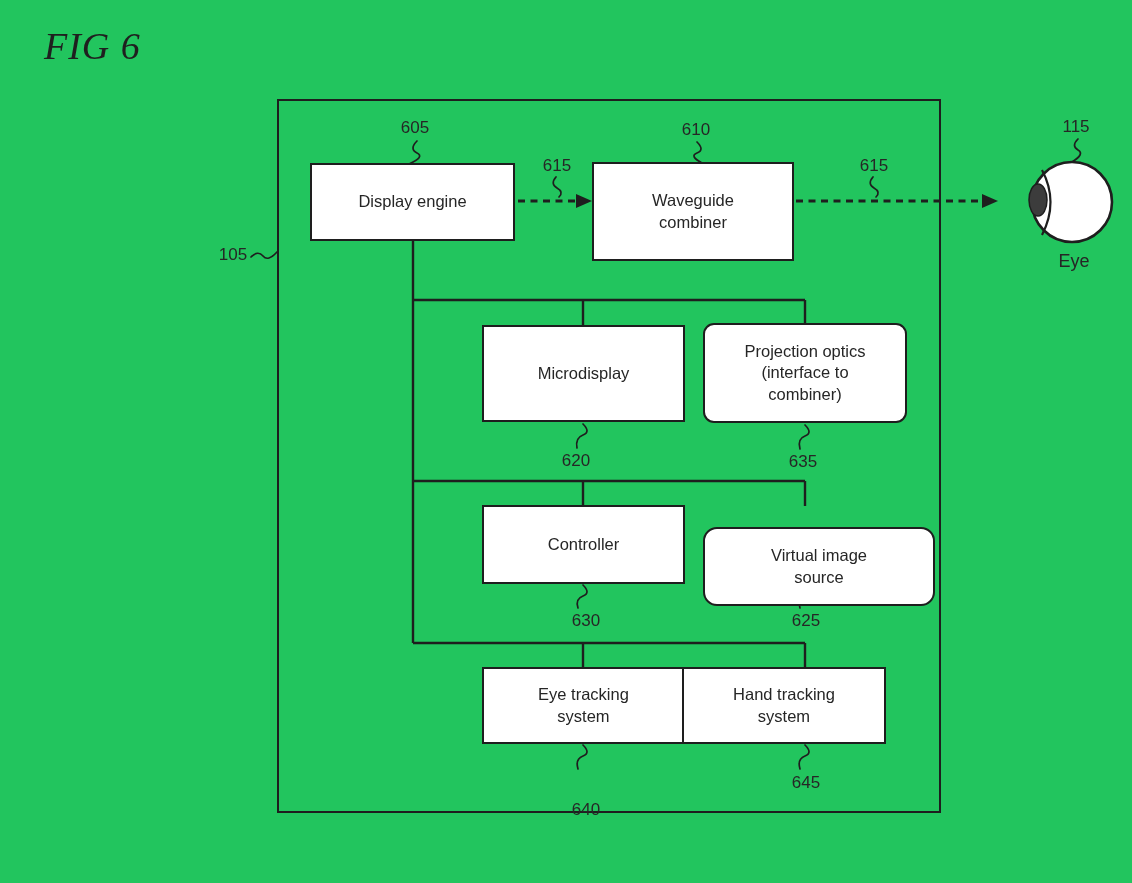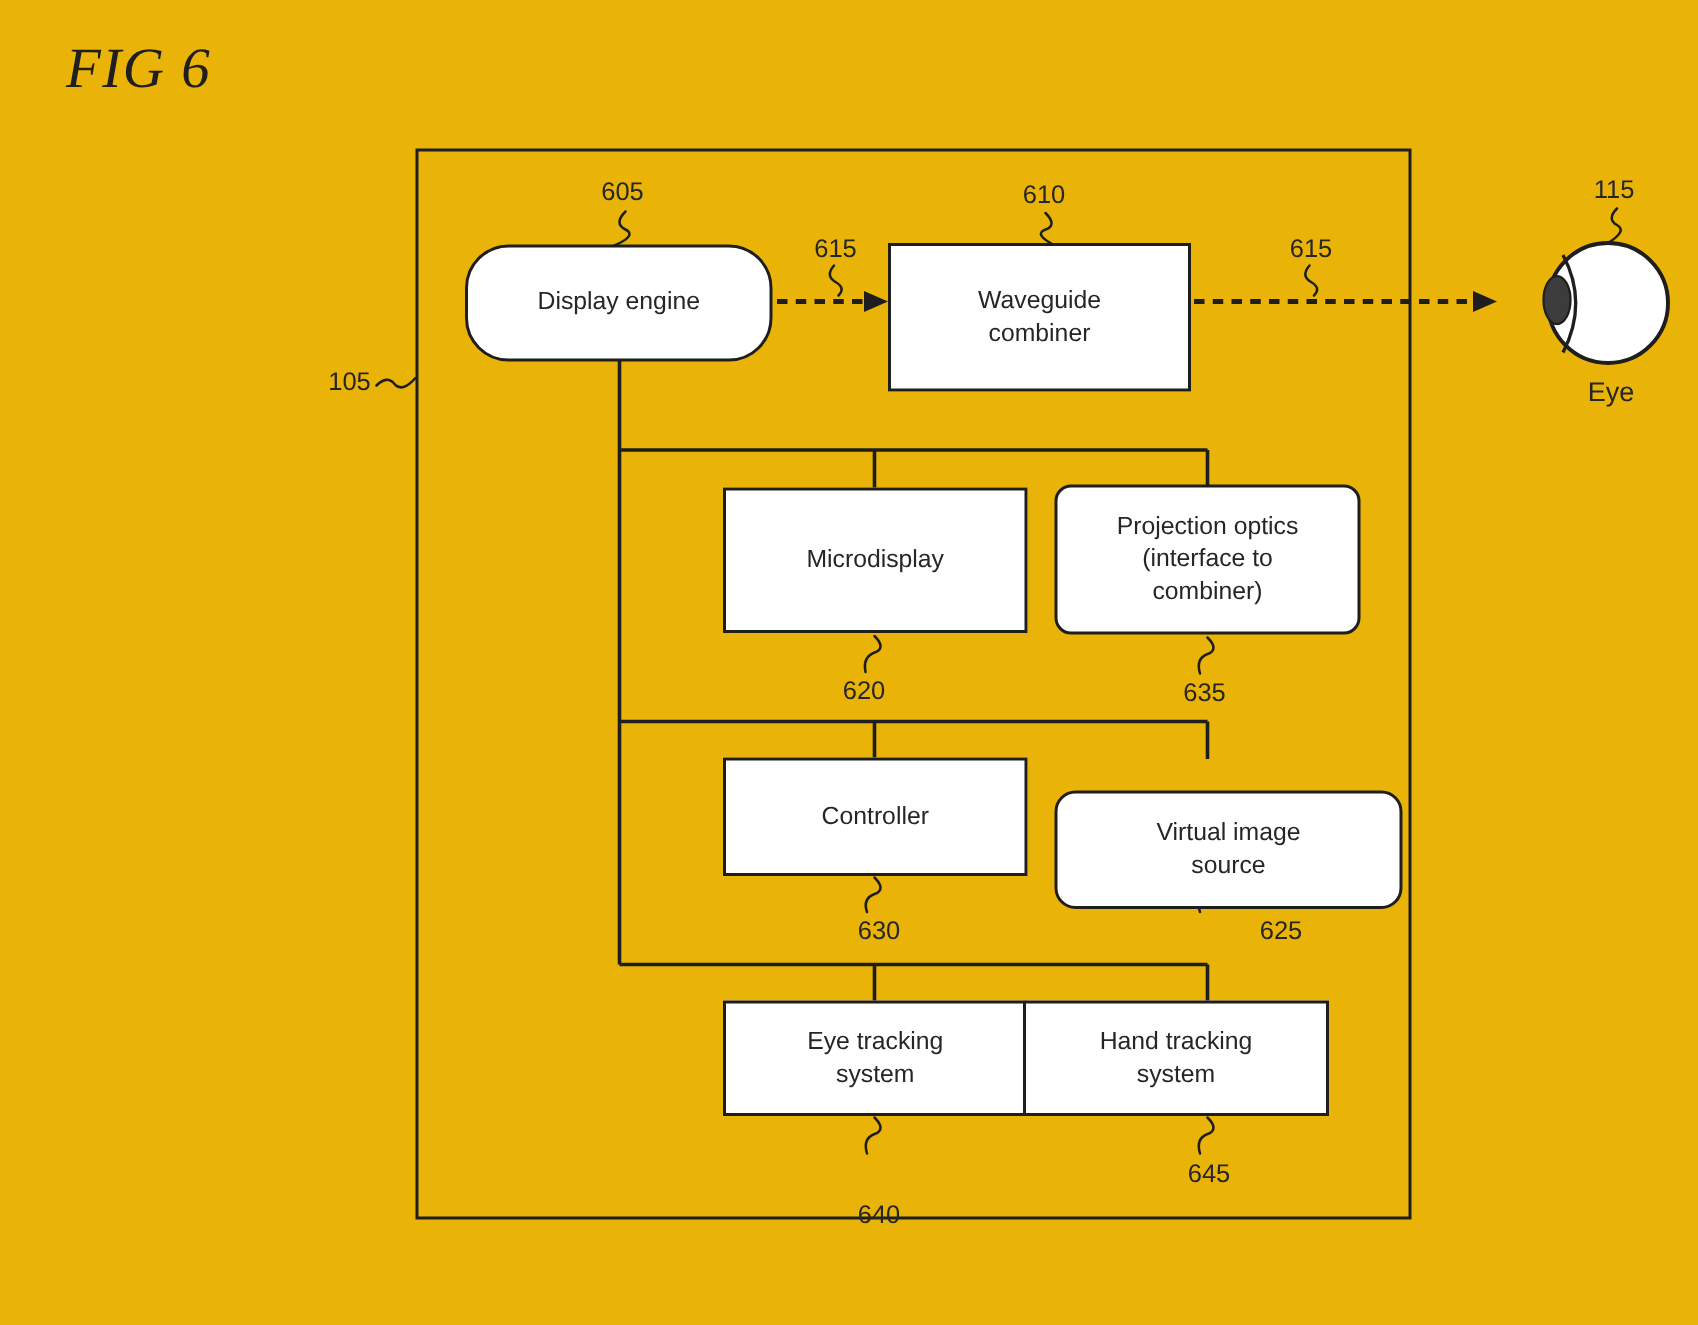--- a/index.html
+++ b/index.html
@@ -4,21 +4,21 @@
 <style>
   html, body {
     margin: 0;
     padding: 0;
     background: #ffffff;
   }
   #canvas {
     position: relative;
     width: 1132px;
     height: 883px;
-    background: #eab308;
+    background: #22c55e;
     font-family: "Liberation Sans", sans-serif;
     overflow: hidden;
   }
   #connector-layer {
     position: absolute;
     left: 0;
     top: 0;
     width: 1132px;
     height: 883px;
   }
@@ -48,21 +48,21 @@
     display: flex;
     align-items: center;
     justify-content: center;
     text-align: center;
     white-space: pre-line;
     font-size: 16.5px;
     line-height: 1.3;
     color: #262626;
     box-sizing: border-box;
   }
-  .box-display-engine      { left: 310px; top: 163px; width: 205px; height: 78px; border-radius: 29px; }
+  .box-display-engine      { left: 310px; top: 163px; width: 205px; height: 78px; }
   .box-waveguide-combiner  { left: 592px; top: 162px; width: 202px; height: 99px; }
   .box-microdisplay        { left: 482px; top: 325px; width: 203px; height: 97px; }
   .box-projection-optics   { left: 703px; top: 323px; width: 204px; height: 100px; border-radius: 11px; }
   .box-controller          { left: 482px; top: 505px; width: 203px; height: 79px; }
   .box-virtual-image       { left: 703px; top: 527px; width: 232px; height: 79px; border-radius: 14px; }
   .box-eye-tracking        { left: 482px; top: 667px; width: 203px; height: 77px; }
   .box-hand-tracking       { left: 682px; top: 667px; width: 204px; height: 77px; }
   .ref {
     position: absolute;
     transform: translateX(-50%);
@@ -73,21 +73,21 @@
   }
   .ref-605 { left: 415px; top: 118px; }
   .ref-610 { left: 696px; top: 120px; }
   .ref-615a { left: 557px; top: 156px; }
   .ref-615b { left: 874px; top: 156px; }
   .ref-115 { left: 1076px; top: 117px; }
   .ref-105 { left: 233px; top: 245px; }
   .ref-620 { left: 576px; top: 451px; }
   .ref-635 { left: 803px; top: 452px; }
   .ref-630 { left: 586px; top: 611px; }
-  .ref-625 { left: 806px; top: 611px; margin-left: 48px; }
+  .ref-625 { left: 806px; top: 611px; }
   .ref-640 { left: 586px; top: 772px; margin-top: 28px; }
   .ref-645 { left: 806px; top: 773px; }
   .eye-caption {
     position: absolute;
     left: 1074px;
     top: 251px;
     transform: translateX(-50%);
     font-size: 18px;
     color: #262626;
   }

